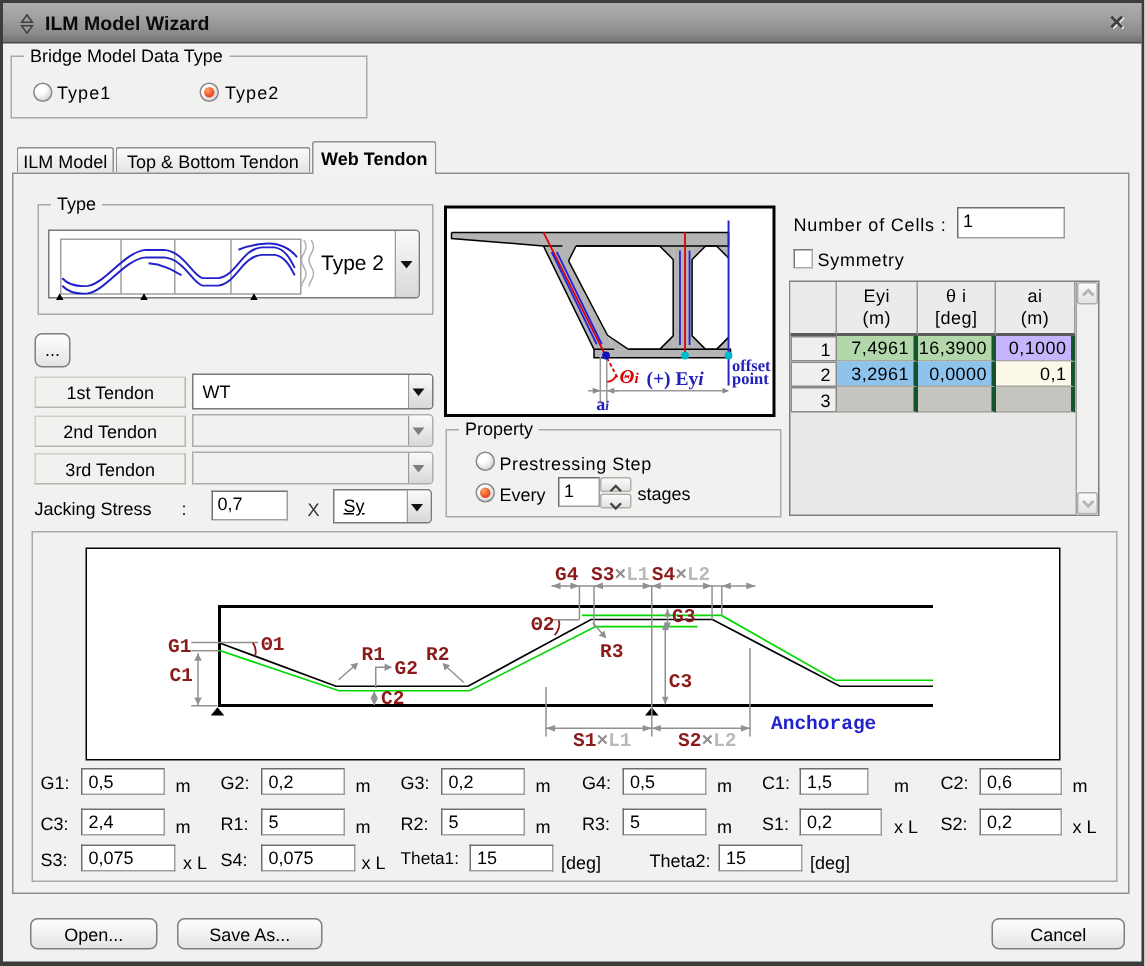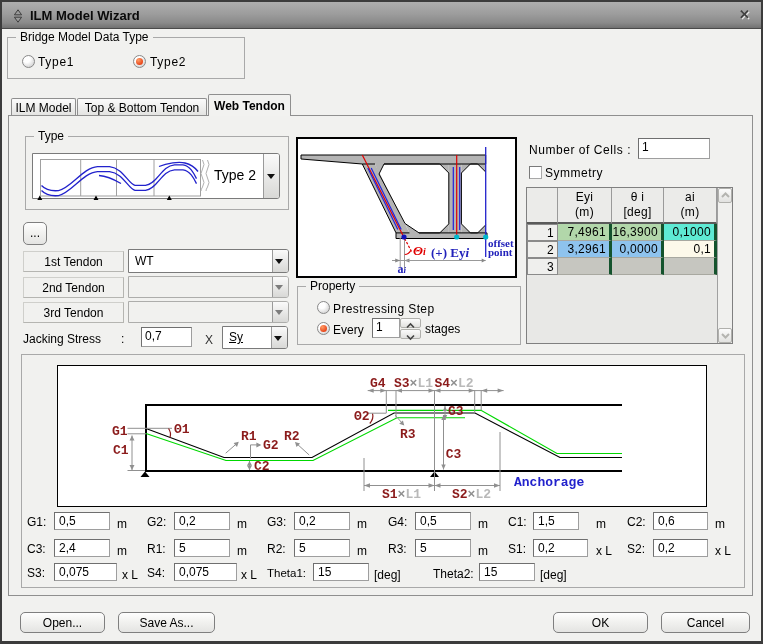--- a/index.html
+++ b/index.html
@@ -193,21 +193,21 @@
   <div class="txt" style="left:545px; top:166px; letter-spacing:0.5px;">Symmetry</div>
 
   <div style="position:absolute; left:526px; top:187px; width:207px; height:157px; border:1px solid #808080; background:#e8e8e6;">
     <div class="cell hd" style="left:0; top:0; width:31px; height:36px;"></div>
     <div class="cell hd" style="left:31px; top:0; width:54px; height:36px;">Eyi<br>(m)</div>
     <div class="cell hd" style="left:85px; top:0; width:52px; height:36px;">θ i<br>[deg]</div>
     <div class="cell hd" style="left:137px; top:0; width:53px; height:36px;">ai<br>(m)</div>
     <div class="cell rowhd" style="left:0; top:36px; width:31px; height:17px;">1</div>
     <div class="cell" style="left:31px; top:36px; width:54px; height:17px; background:#b2d7aa;">7,4961</div>
     <div class="cell" style="left:85px; top:36px; width:52px; height:17px; background:#b2d7aa;">16,3900</div>
-    <div class="cell" style="left:137px; top:36px; width:53px; height:17px; background:#5eead4;">0,1000</div>
+    <div class="cell" style="left:137px; top:36px; width:53px; height:17px; background:#c4b5fd;">0,1000</div>
     <div class="cell rowhd" style="left:0; top:53px; width:31px; height:17px;">2</div>
     <div class="cell" style="left:31px; top:53px; width:54px; height:17px; background:#8ec3ee;">3,2961</div>
     <div class="cell" style="left:85px; top:53px; width:52px; height:17px; background:#8ec3ee;">0,0000</div>
     <div class="cell" style="left:137px; top:53px; width:53px; height:17px; background:#fdf9ea;">0,1</div>
     <div class="cell rowhd" style="left:0; top:70px; width:31px; height:17px;">3</div>
     <div class="cell" style="left:31px; top:70px; width:54px; height:17px; background:#c6c6c0;"></div>
     <div class="cell" style="left:85px; top:70px; width:52px; height:17px; background:#c6c6c0;"></div>
     <div class="cell" style="left:137px; top:70px; width:53px; height:17px; background:#c6c6c0;"></div>
     <div style="position:absolute; left:190px; top:0; width:15px; height:155px; background:#f0f0ee; border-left:1px solid #a0a0a0;">
       <div class="sbtn" style="top:0px;"><svg width="13" height="13" viewBox="0 0 13 13">
@@ -364,15 +364,14 @@
   <div class="flbl" style="left:241px; top:568px;">x L</div>
   <div class="flbl" style="left:267px; top:567px; font-size:11.5px;">Theta1:</div>
   <div class="fed" style="left:313px; top:563px; width:56px;">15</div>
   <div class="flbl" style="left:374px; top:568px;">[deg]</div>
   <div class="flbl" style="left:433px; top:567px; font-size:12px;">Theta2:</div>
   <div class="fed" style="left:479px; top:563px; width:56px;">15</div>
   <div class="flbl" style="left:540px; top:568px;">[deg]</div>
 
   <div class="btn" style="left:20px; top:612px; width:85px; height:21px; padding-top:3px;">Open...</div>
   <div class="btn" style="left:118px; top:612px; width:97px; height:21px; padding-top:3px;">Save As...</div>
-  <div class="btn" style="left:553px; top:612px; width:95px; height:21px; padding-top:3px;">OK</div>
   <div class="btn" style="left:661px; top:612px; width:89px; height:21px; padding-top:3px;">Cancel</div>
 </div>
 
 </body></html>

